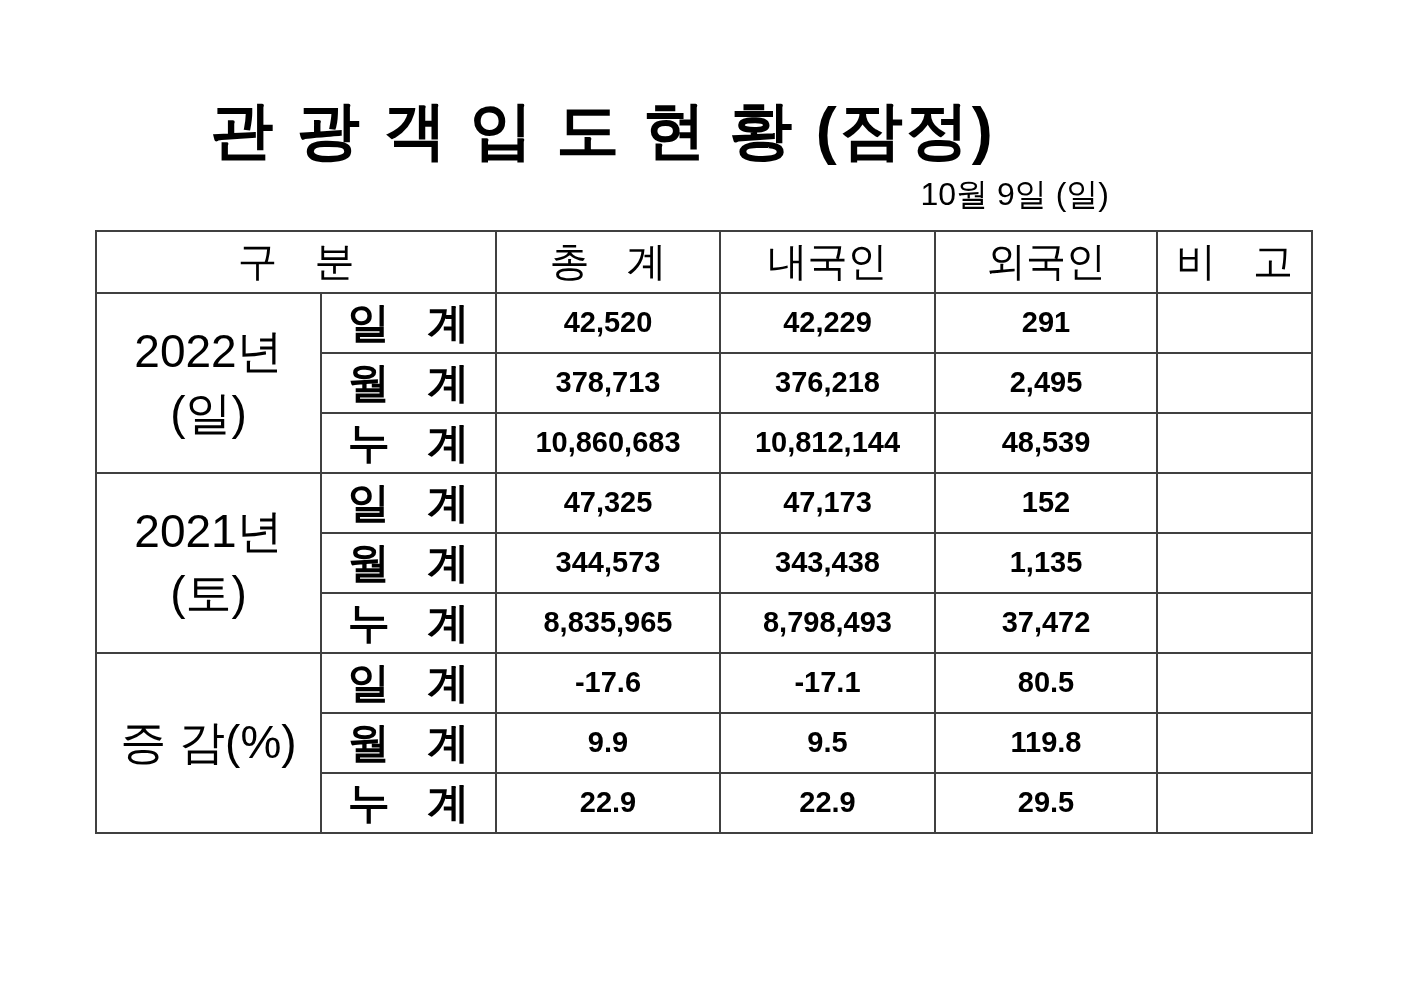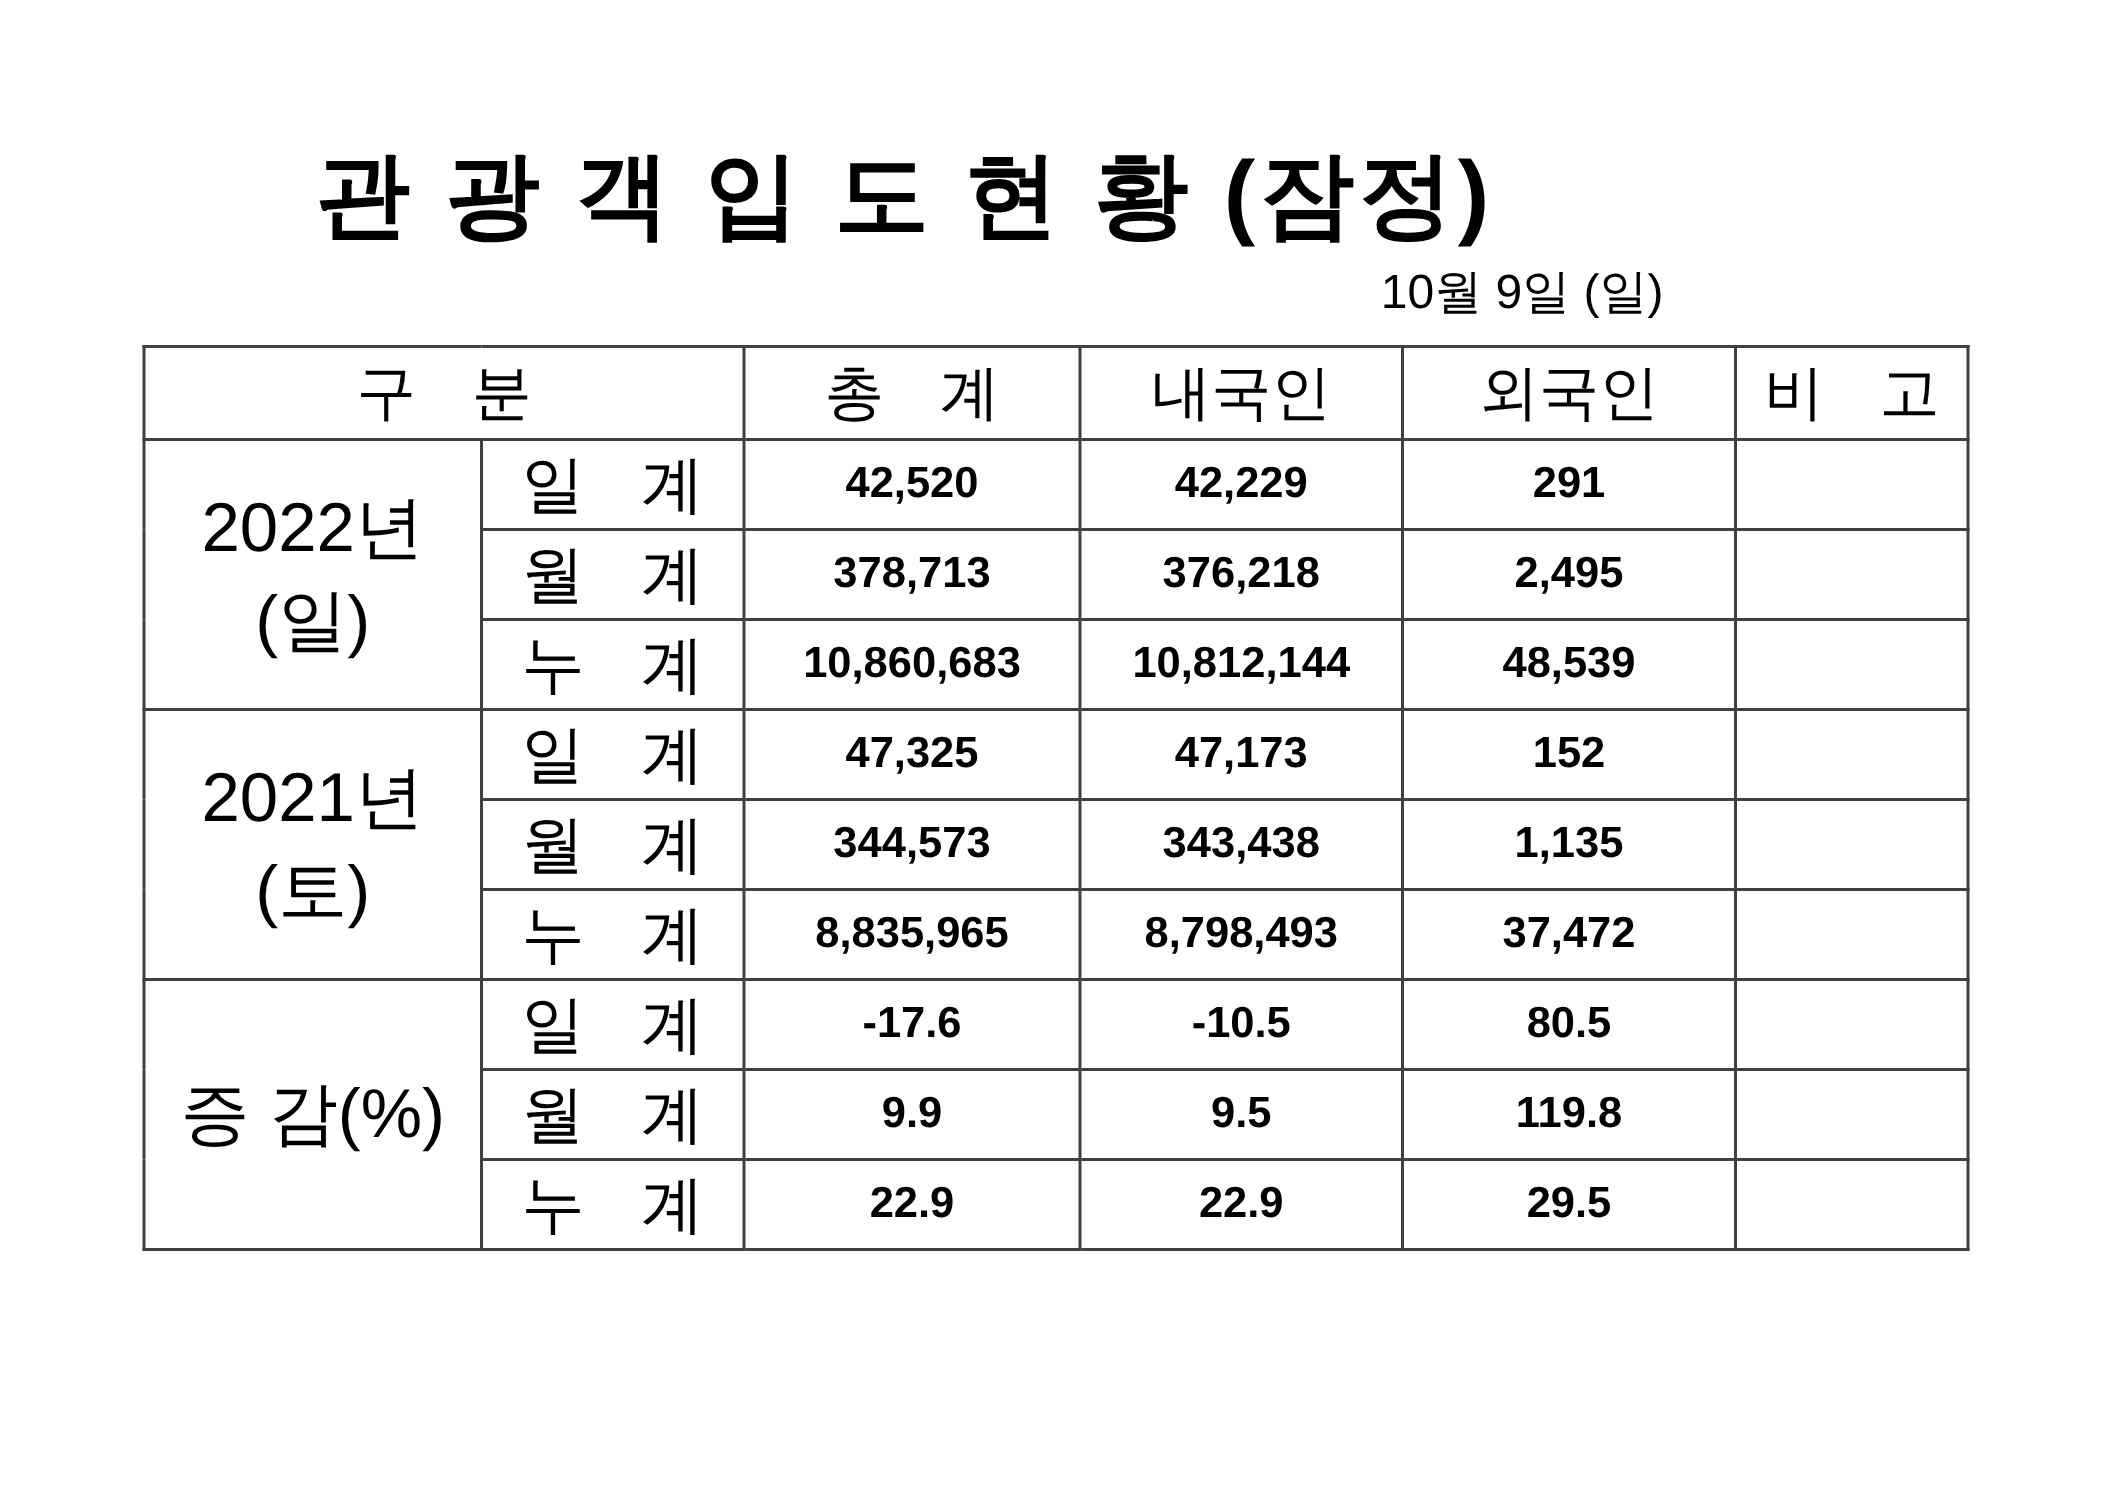--- a/index.html
+++ b/index.html
@@ -59,21 +59,21 @@
     font-weight: 400;
     font-size: 40px;
     word-spacing: 26px;
   }
   td.group-cell {
     font-weight: 400;
     font-size: 46px;
     letter-spacing: 0px;
   }
   td.rowlabel-cell {
-    font-weight: 400;
+    font-weight: 700;
     font-size: 42px;
     word-spacing: 26px;
   }
   td.num-cell {
     font-weight: 700;
     font-size: 29px;
   }
   td.note-cell { }
 </style>
 </head>
@@ -148,21 +148,21 @@
         <td class="num-cell">8,835,965</td>
         <td class="num-cell">8,798,493</td>
         <td class="num-cell">37,472</td>
         <td class="note-cell"></td>
       </tr>
 
       <tr class="data-row">
         <td class="group-cell" rowspan="3">증 감(%)</td>
         <td class="rowlabel-cell">일 계</td>
         <td class="num-cell">-17.6</td>
-        <td class="num-cell">-10.5</td>
+        <td class="num-cell">-17.1</td>
         <td class="num-cell">80.5</td>
         <td class="note-cell"></td>
       </tr>
       <tr class="data-row">
         <td class="rowlabel-cell">월 계</td>
         <td class="num-cell">9.9</td>
         <td class="num-cell">9.5</td>
         <td class="num-cell">119.8</td>
         <td class="note-cell"></td>
       </tr>

